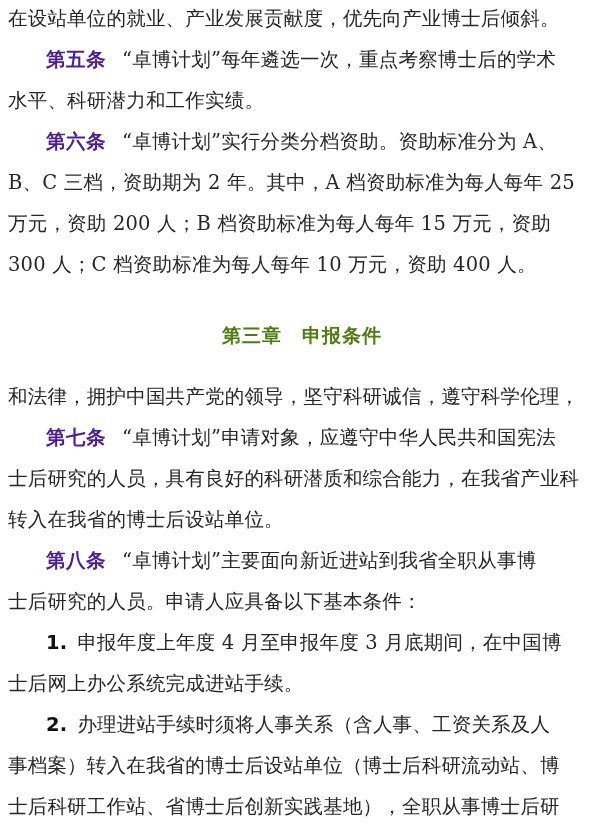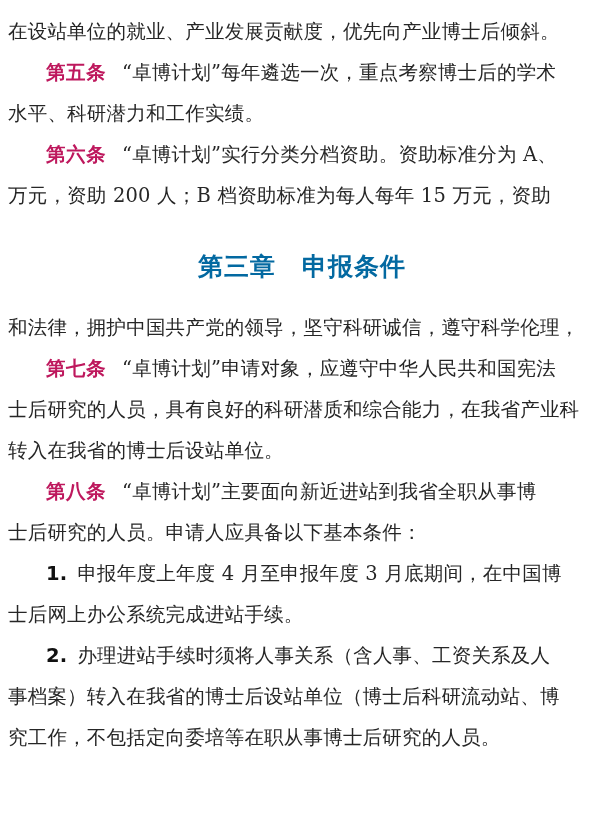--- a/index.html
+++ b/index.html
@@ -11,21 +11,21 @@
     width: 602px;
     height: 837px;
     overflow: hidden;
     position: relative;
     font-family: "DejaVu Sans", sans-serif;
   }
 
   #page {
     position: absolute;
     left: 0;
-    top: 13px;
+    top: 0;
     width: 602px;
     height: 718px;
     background: #ffffff;
     padding: 16px;
     box-sizing: border-box;
   }
 
   .doc-body {
     position: absolute;
     left: 8px;
@@ -41,39 +41,39 @@
     color: #262626;
     white-space: nowrap;
     letter-spacing: 0.2px;
     font-family: "DejaVu Serif", "Liberation Serif", serif;
     font-weight: 400;
   }
 
   
   .art {
     font-weight: 700;
-    color: #be185d;
+    color: #4c1d95;
     font-family: "DejaVu Sans", "Liberation Sans", sans-serif;
     letter-spacing: 0.5px;
   }
 
   .num-item {
     font-family: "DejaVu Sans", "Liberation Sans", sans-serif;
     font-weight: 700;
     color: #111111;
   }
 
   
   .chapter-head {
     height: 41px;
     line-height: 41px;
     text-align: center;
-    font-size: 25px;
+    font-size: 19px;
     font-weight: 700;
-    color: #0369a1;
+    color: #4d7c0f;
     font-family: "DejaVu Sans", "Liberation Sans", sans-serif;
     letter-spacing: 1px;
   }
   .chapter-gap {
     height: 30px;
   }
   .chapter-gap-after {
     height: 20px;
   }
 </style>
@@ -91,21 +91,27 @@
       <span style="display:inline-block;width:38px"></span><span class="art">第五条</span><span style="display:inline-block;width:16px"></span><span>“卓博计划”每年遴选一次，重点考察博士后的学术</span>
     </div>
     <div class="line">
       <span>水平、科研潜力和工作实绩。</span>
     </div>
 
     <div class="line">
       <span style="display:inline-block;width:38px"></span><span class="art">第六条</span><span style="display:inline-block;width:16px"></span><span>“卓博计划”实行分类分档资助。资助标准分为 A、</span>
     </div>
     <div class="line">
+      <span>B、C 三档，资助期为 2 年。其中，A 档资助标准为每人每年 25</span>
+    </div>
+    <div class="line">
       <span>万元，资助 200 人；B 档资助标准为每人每年 15 万元，资助</span>
+    </div>
+    <div class="line">
+      <span>300 人；C 档资助标准为每人每年 10 万元，资助 400 人。</span>
     </div>
 
     <div class="chapter-gap"></div>
     <div class="chapter-head">第三章　申报条件</div>
     <div class="chapter-gap-after"></div>
 
     <div class="line">
       <span>和法律，拥护中国共产党的领导，坚守科研诚信，遵守科学伦理，</span>
     </div>
     <div class="line">
@@ -132,17 +138,20 @@
       <span>士后网上办公系统完成进站手续。</span>
     </div>
 
     <div class="line">
       <span style="display:inline-block;width:38px"></span><span class="num-item">2.</span><span style="display:inline-block;width:10px"></span><span>办理进站手续时须将人事关系（含人事、工资关系及人</span>
     </div>
     <div class="line">
       <span>事档案）转入在我省的博士后设站单位（博士后科研流动站、博</span>
     </div>
     <div class="line">
+      <span>士后科研工作站、省博士后创新实践基地），全职从事博士后研</span>
+    </div>
+    <div class="line">
       <span>究工作，不包括定向委培等在职从事博士后研究的人员。</span>
     </div>
 
   </div>
 </div>
 
 </body></html>

